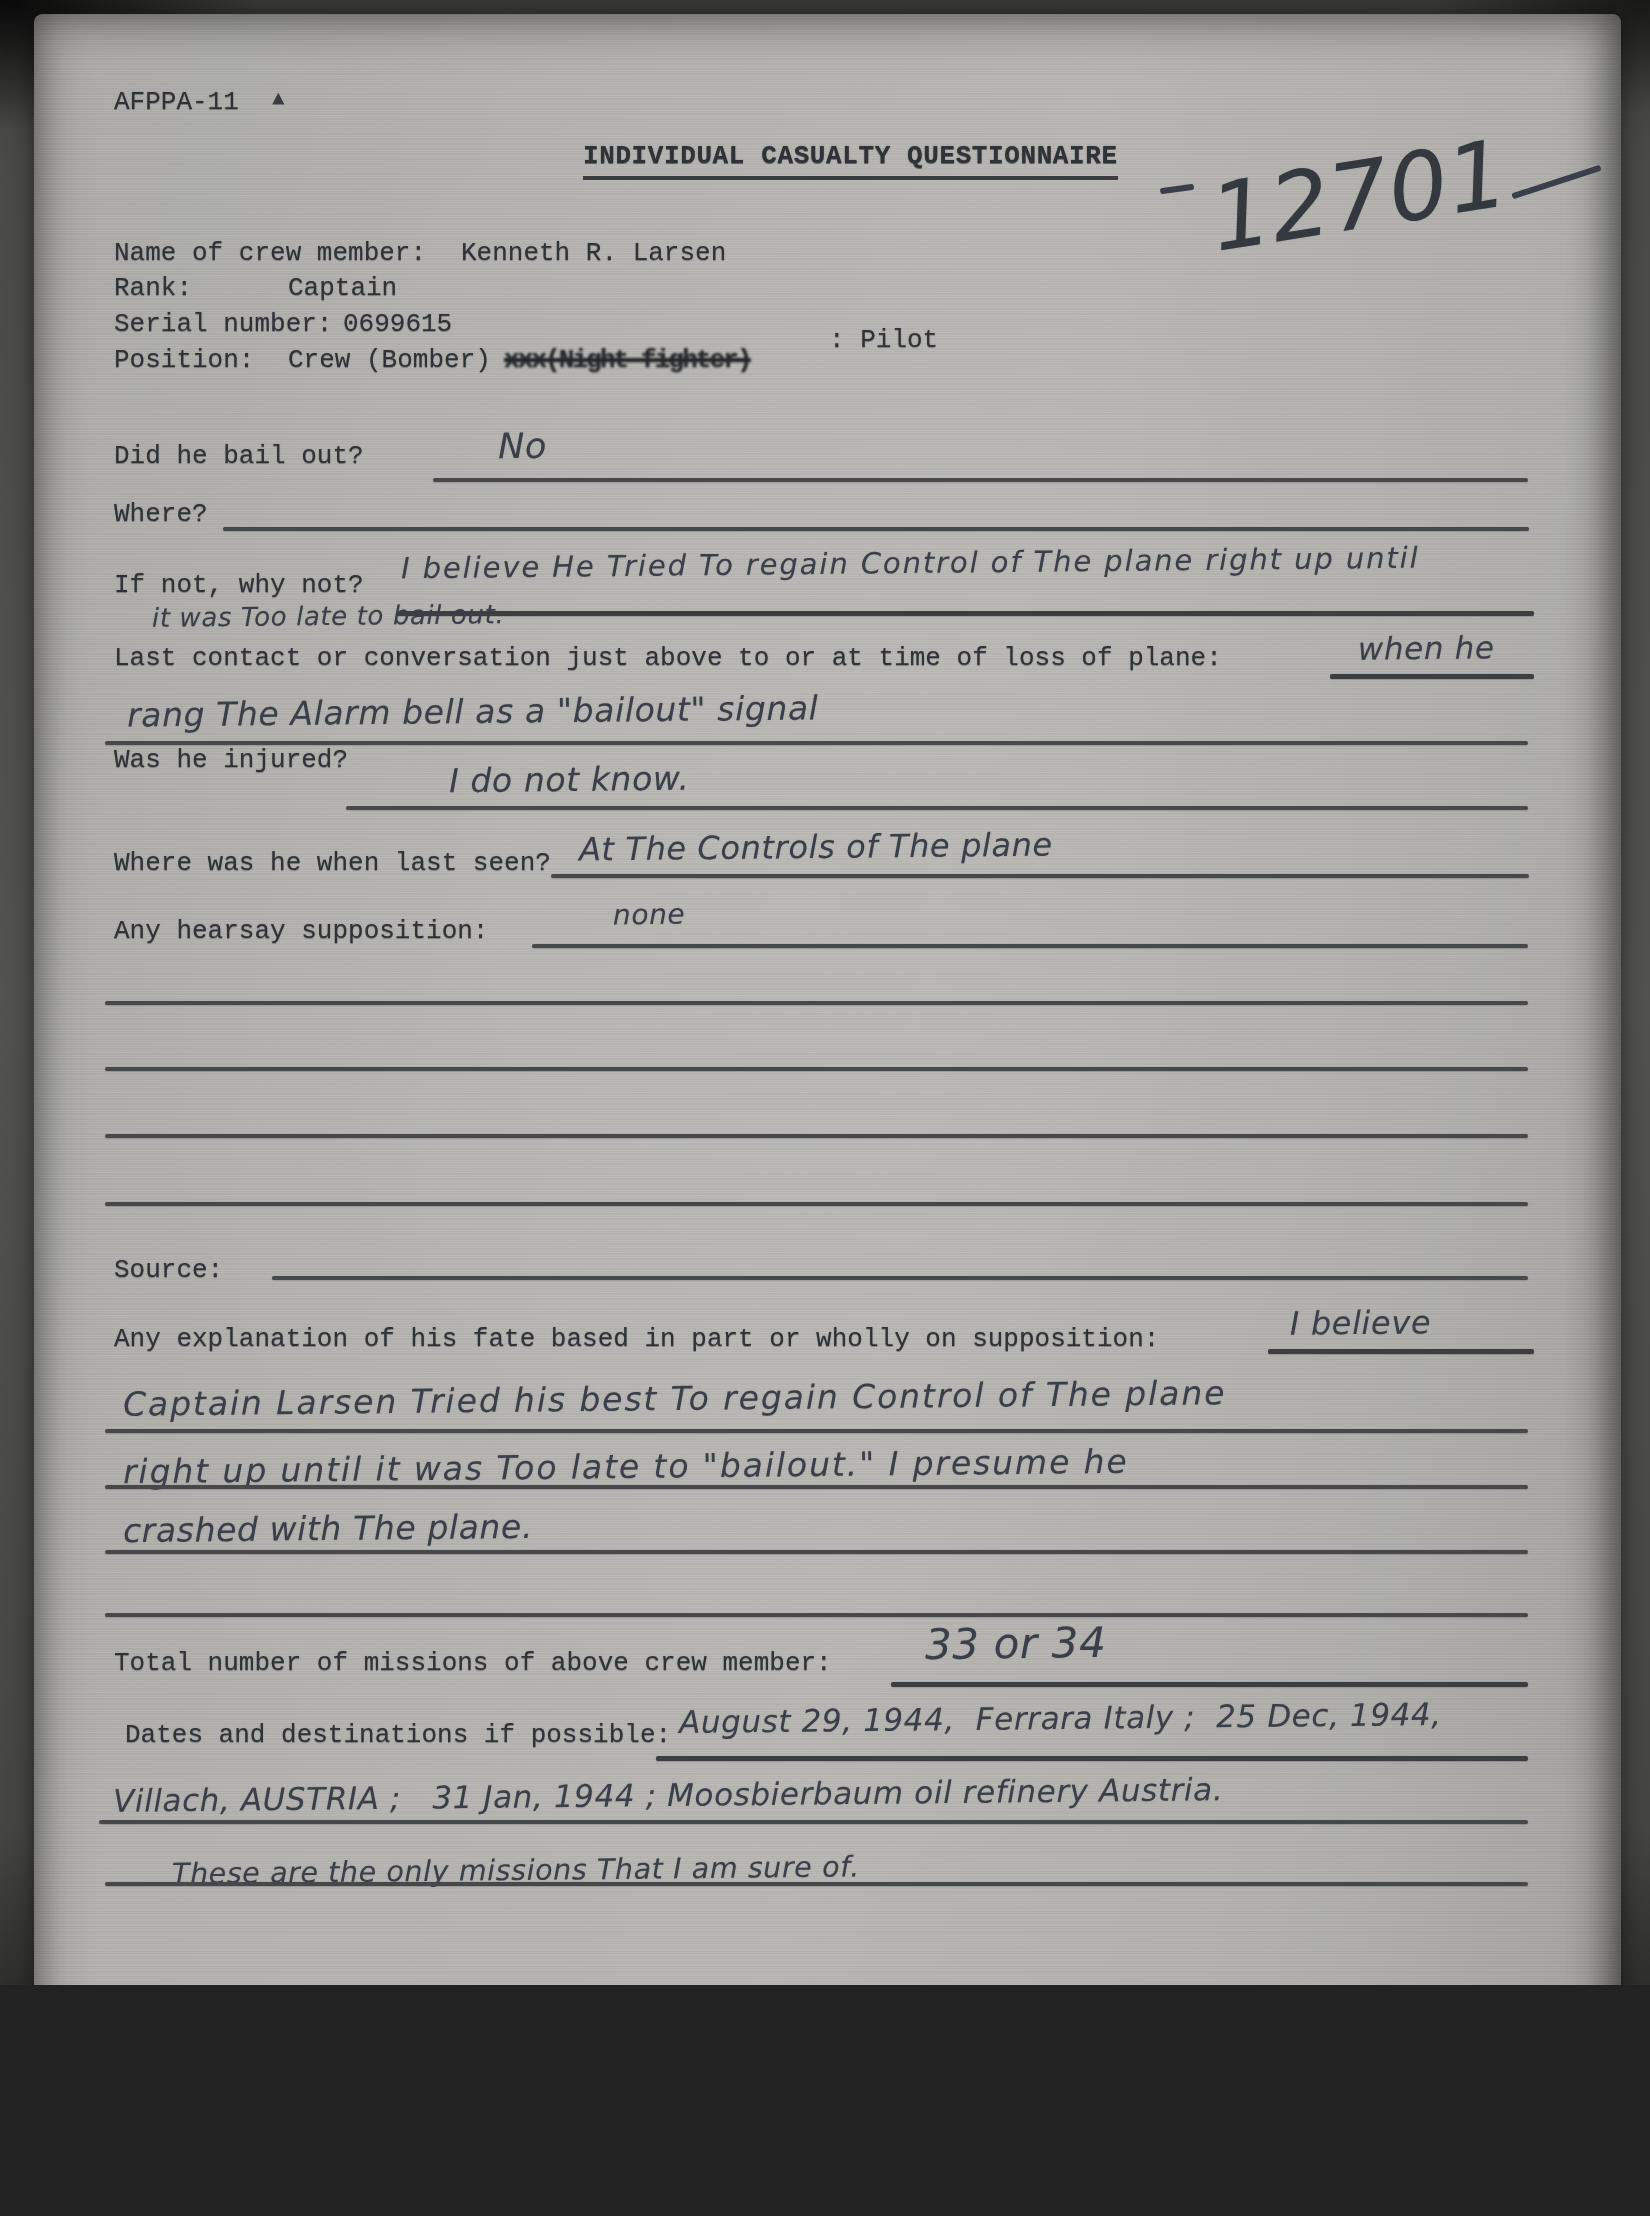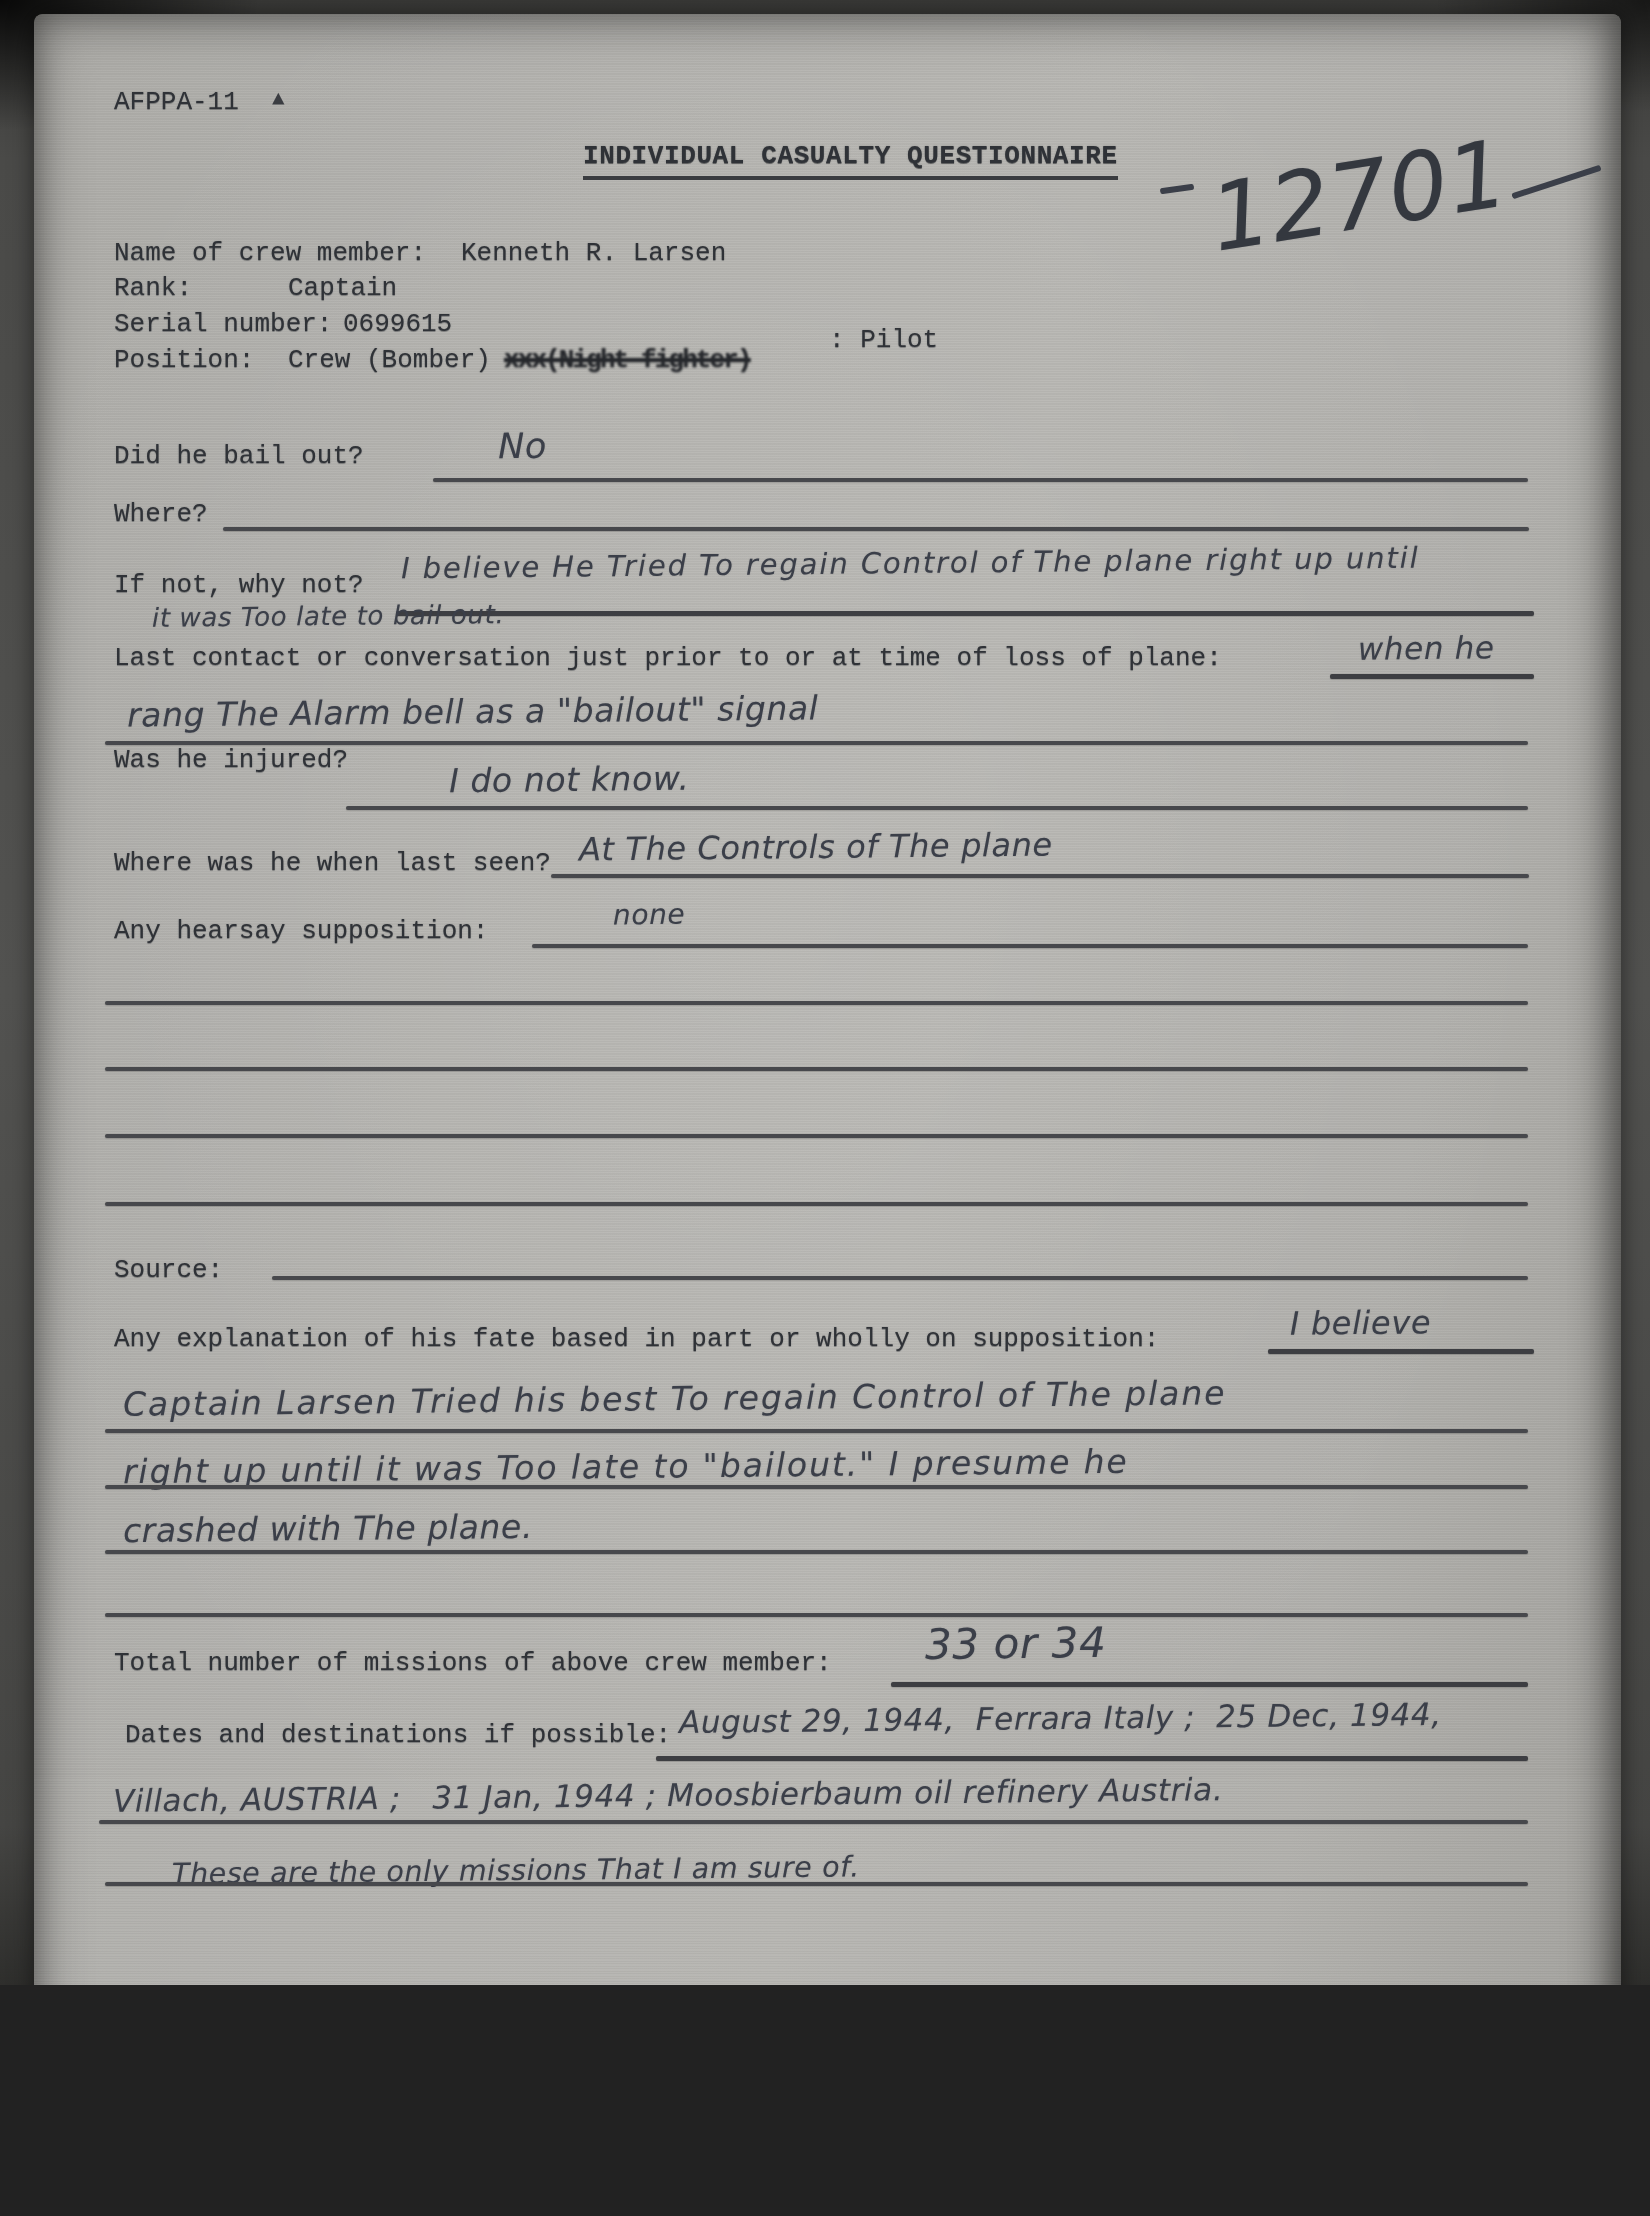--- a/index.html
+++ b/index.html
@@ -80,21 +80,21 @@
   <div class="rule" style="left:433px; top:478px; width:1095px;"></div>
 
   <div class="typed" style="left:114px; top:499px;">Where?</div>
   <div class="rule" style="left:223px; top:527px; width:1306px;"></div>
 
   <div class="typed" style="left:114px; top:570px;">If not, why not?</div>
   <div class="hw" style="left:401px; top:546px; font-size:29px; letter-spacing:1.9px;">I believe He Tried To regain Control of The plane right up until</div>
   <div class="rule rule-heavy" style="left:396px; top:611px; width:1138px;"></div>
   <div class="hw" style="left:152px; top:601px; font-size:26px;">it was Too late to bail out.</div>
 
-  <div class="typed" style="left:114px; top:643px;">Last contact or conversation just prior to or at time of loss of plane:</div>
+  <div class="typed" style="left:114px; top:643px;">Last contact or conversation just above to or at time of loss of plane:</div>
   <div class="hw" style="left:1358px; top:630px;">when he</div>
   <div class="rule rule-heavy" style="left:1330px; top:674px; width:204px;"></div>
   <div class="hw" style="left:127px; top:692px; font-size:33px;">rang The Alarm bell as a "bailout" signal</div>
   <div class="rule" style="left:105px; top:741px; width:1423px;"></div>
 
   <div class="typed" style="left:114px; top:745px;">Was he injured?</div>
   <div class="hw" style="left:449px; top:760px; font-size:33px;">I do not know.</div>
   <div class="rule" style="left:346px; top:806px; width:1182px;"></div>
 
   <div class="typed" style="left:114px; top:848px;">Where was he when last seen?</div>

